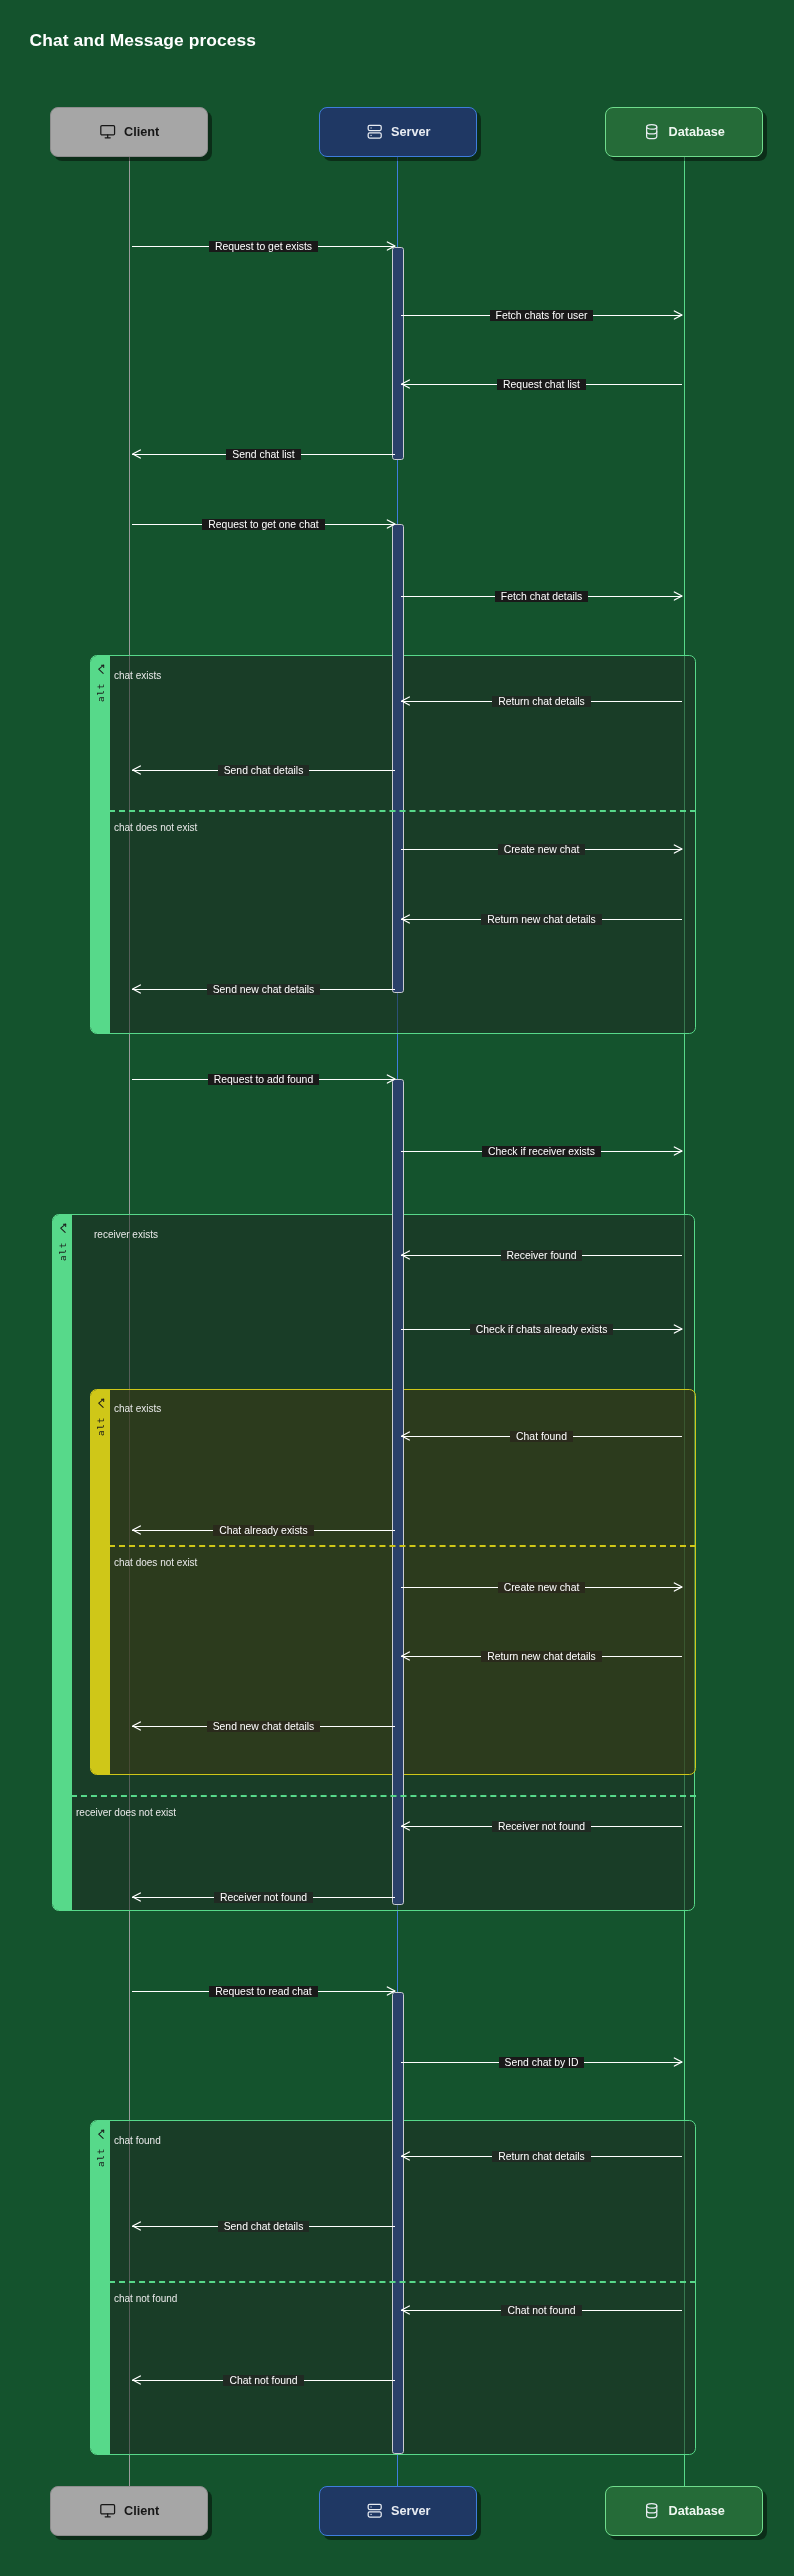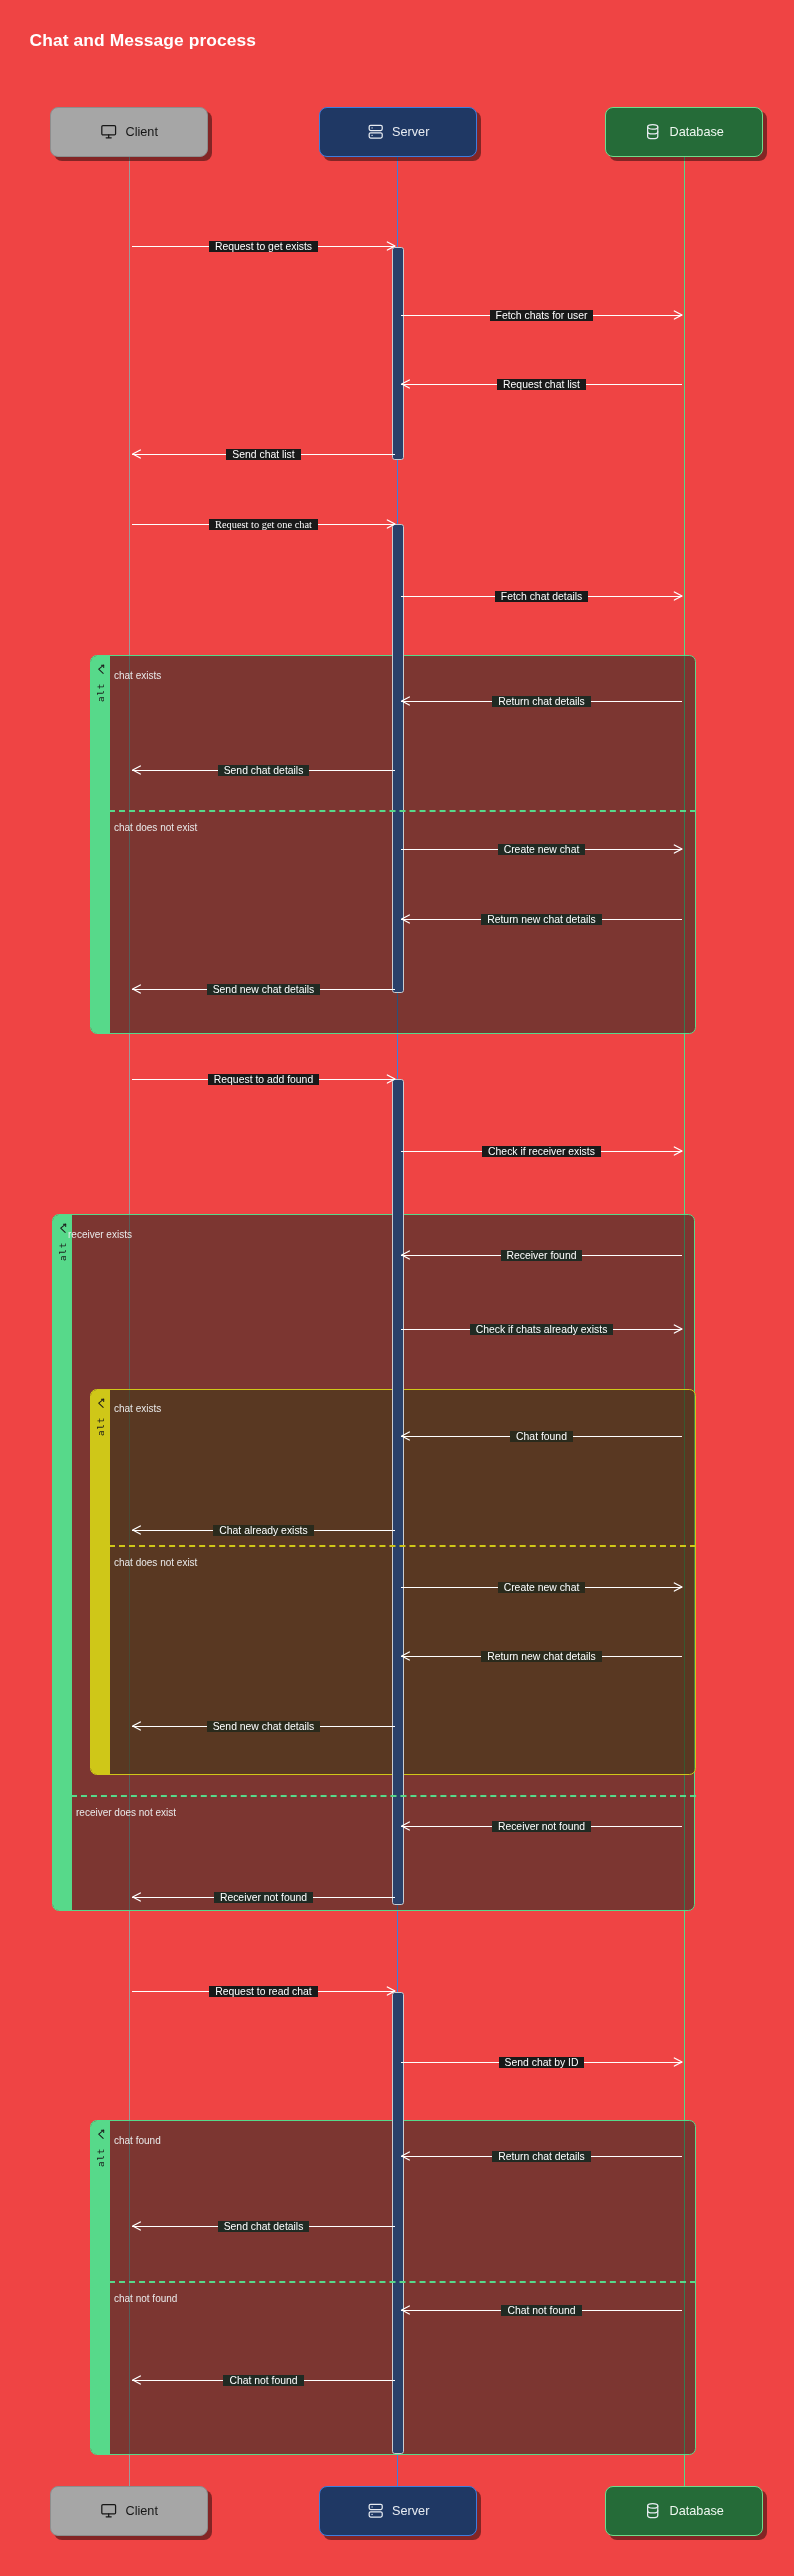--- a/index.html
+++ b/index.html
@@ -5,21 +5,21 @@
 <style>
   html,body{margin:0;padding:0;background:#191919;}
   body{
     font-family:"Liberation Sans", sans-serif;
     -webkit-font-smoothing:antialiased;
   }
   #diagram{
     position:relative;
     width:795px;
     height:2576px;
-    background:#ef4444;
+    background:#14532d;
     overflow:hidden;
   }
   
   .title{
     position:absolute;
     left:29.5px; top:29.5px;
     font-size:17.4px;
     font-weight:bold;
     color:#ffffff;
     letter-spacing:0.1px;
@@ -48,21 +48,21 @@
     border-radius:8px;
     display:flex;
     align-items:center;
     justify-content:center;
     gap:8px;
     font-size:12.7px;
     box-shadow:4px 4px 0 rgba(0,0,0,.45);
     z-index:12;
   }
   .actor .ico{display:flex;align-items:center;justify-content:center;}
-  .actor .lbl{white-space:nowrap;}
+  .actor .lbl{white-space:nowrap;font-weight:bold;}
   .actor-client{background:#a6a6a6;border:0.7px solid #8d8d8d;color:#161616;}
   .actor-server{background:#1f3864;border:1.1px solid #3e7ddd;color:#e8ecf2;}
   .actor-db{background:#256b38;border:1.1px solid #6fdc8c;color:#eef7f0;}
   
   .frag{
     position:absolute;
     box-sizing:border-box;
     border-width:1.3px;
     border-style:solid;
     border-radius:6.7px;
@@ -170,21 +170,21 @@
       <div class="frag-divider" style="left: 109px; width: 587px; top: 810px; border-top-color: rgb(87, 217, 138);"></div>
       <div class="frag" style="left: 52px; top: 1214px; width: 643px; height: 697px; border-color: rgb(87, 217, 138); background: rgba(30, 44, 34, 0.55);">
         <div class="frag-tab" style="background: rgb(87, 217, 138);">
           <span class="branch-ico"><svg width="11.4" height="12.7" viewBox="0 0 17 19" fill="none" stroke="#1b1b1b" stroke-width="1.5" stroke-linecap="round" stroke-linejoin="round">
               <path d="M13 3.2 L5.5 9.2 L12.2 15.6"></path>
               <path d="M13 3.2 L9.6 3.2 M13 3.2 L13 6.6"></path>
             </svg></span>
           <span class="tab-text">alt</span>
         </div>
       </div>
-      <div class="frag-cond" style="left: 68px; top: 1229px;">receiver exists</div>
+      <div class="frag-cond" style="left: 94px; top: 1229px;">receiver exists</div>
       <div class="frag-cond" style="left: 76px; top: 1807px;">receiver does not exist</div>
       <div class="frag-divider" style="left: 71px; width: 625px; top: 1795px; border-top-color: rgb(87, 217, 138);"></div>
       <div class="frag" style="left: 90px; top: 1389px; width: 606px; height: 386px; border-color: rgb(207, 199, 24); background: rgba(60, 58, 22, 0.55);">
         <div class="frag-tab" style="background: rgb(207, 199, 24);">
           <span class="branch-ico"><svg width="11.4" height="12.7" viewBox="0 0 17 19" fill="none" stroke="#1b1b1b" stroke-width="1.5" stroke-linecap="round" stroke-linejoin="round">
               <path d="M13 3.2 L5.5 9.2 L12.2 15.6"></path>
               <path d="M13 3.2 L9.6 3.2 M13 3.2 L13 6.6"></path>
             </svg></span>
           <span class="tab-text">alt</span>
         </div>
@@ -233,21 +233,21 @@
           <path d="M14 3 L2.5 9 L14 15" fill="none" stroke="#ffffff" stroke-width="2.1" stroke-linecap="round" stroke-linejoin="round"></path>
         </svg>
       </div>
       <div class="msg left" style="left: 132px; top: 447px; width: 263px;">
         <div class="line"></div>
         <span class="cap" style="background: rgb(25, 25, 25);">Send chat list</span>
         <svg class="arrow-svg" width="10.7" height="12" viewBox="0 0 16 18">
           <path d="M14 3 L2.5 9 L14 15" fill="none" stroke="#ffffff" stroke-width="2.1" stroke-linecap="round" stroke-linejoin="round"></path>
         </svg>
       </div>
-      <div class="msg right" style="left: 132px; top: 517px; width: 263px; font-family: Liberation Serif, serif;">
+      <div class="msg right" style="left: 132px; top: 517px; width: 263px;">
         <div class="line"></div>
         <span class="cap" style="background: rgb(25, 25, 25);">Request to get one chat</span>
         <svg class="arrow-svg" width="10.7" height="12" viewBox="0 0 16 18">
           <path d="M2 3 L13.5 9 L2 15" fill="none" stroke="#ffffff" stroke-width="2.1" stroke-linecap="round" stroke-linejoin="round"></path>
         </svg>
       </div>
       <div class="msg right" style="left: 401px; top: 589px; width: 281px;">
         <div class="line"></div>
         <span class="cap" style="background: rgb(25, 25, 25);">Fetch chat details</span>
         <svg class="arrow-svg" width="10.7" height="12" viewBox="0 0 16 18">

